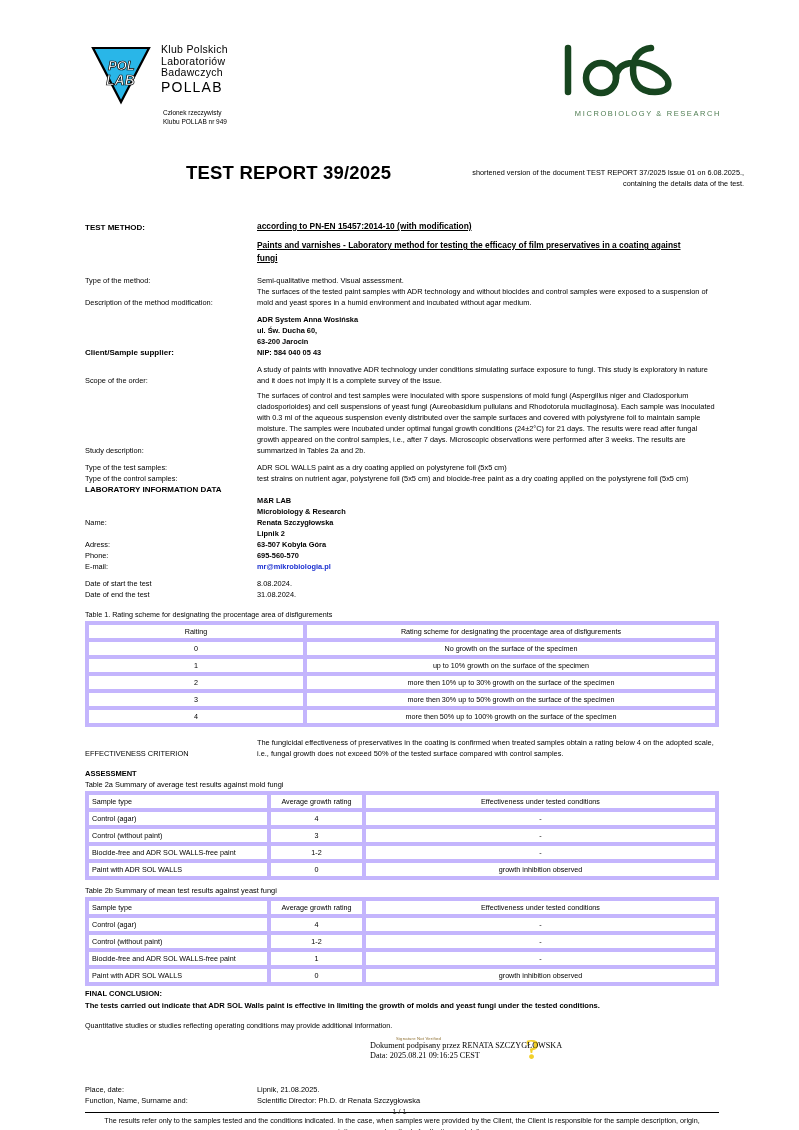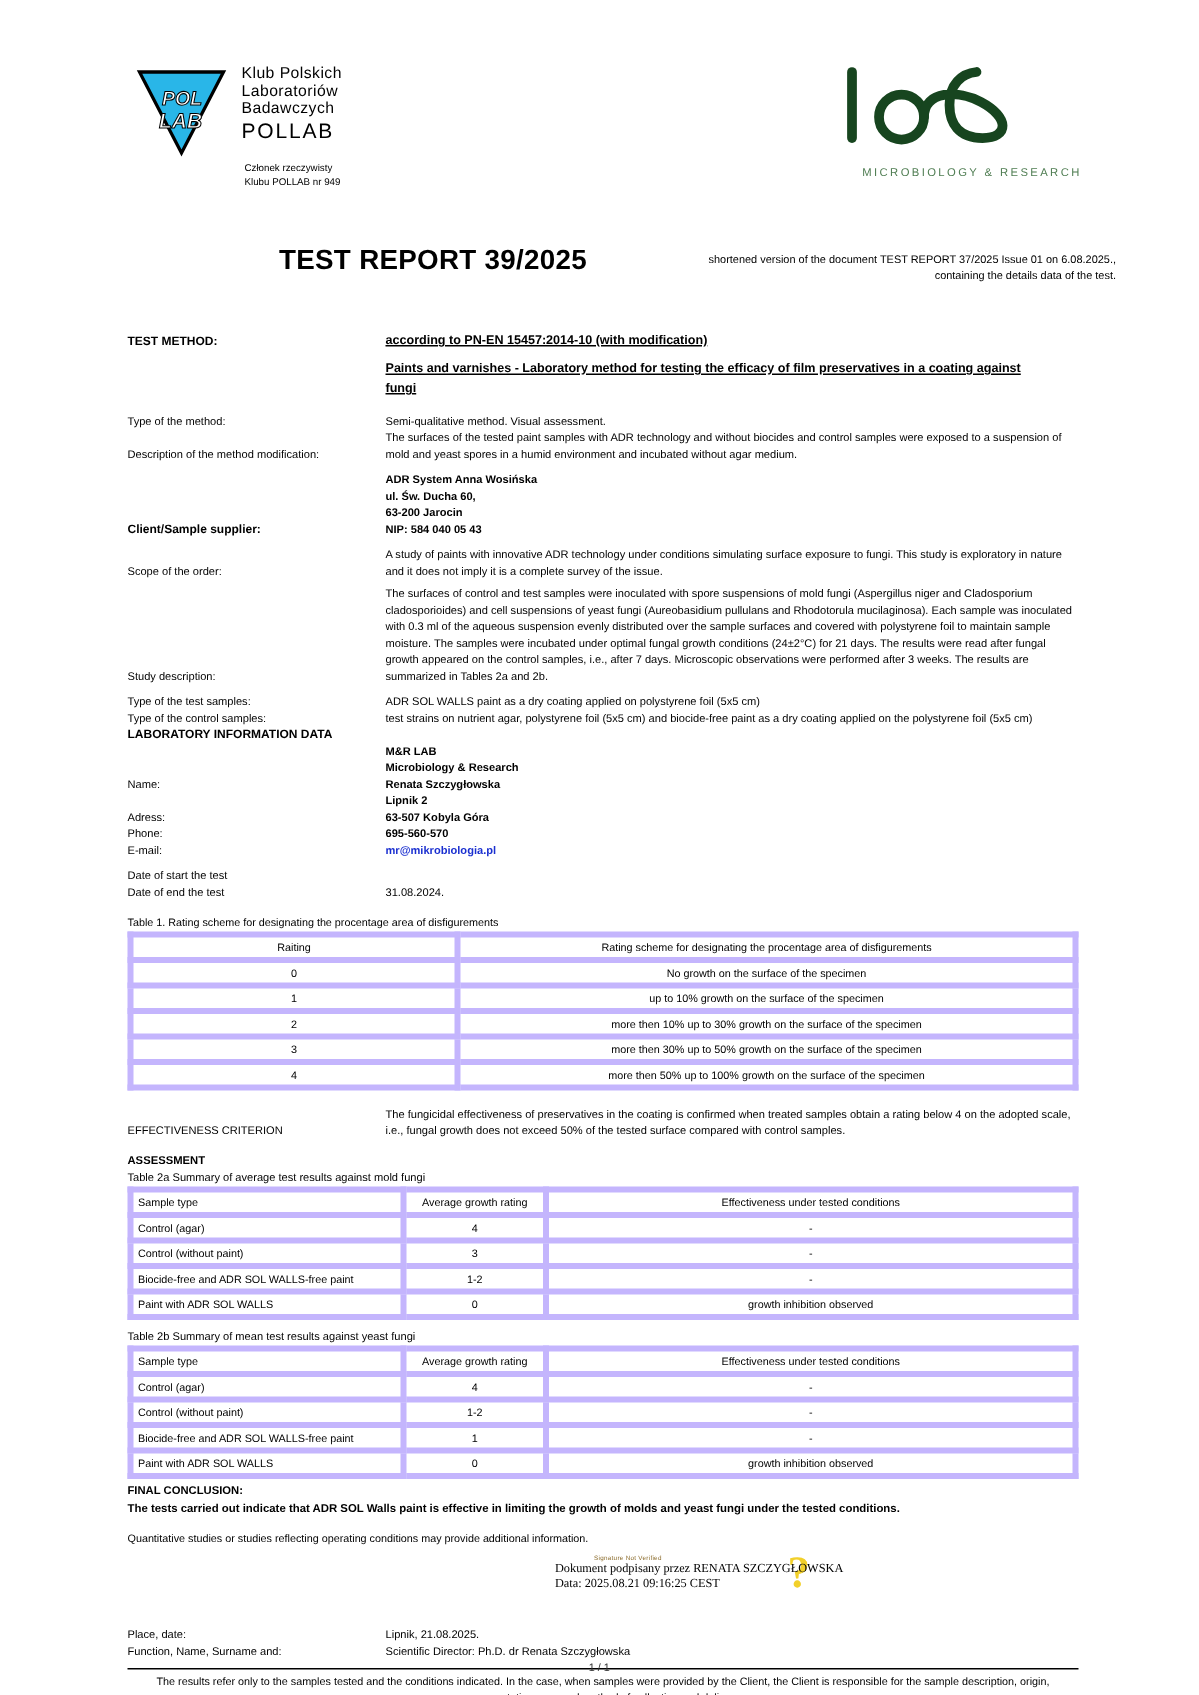--- a/index.html
+++ b/index.html
@@ -357,20 +357,21 @@
       <div class="lbl">Phone:</div>
       <div class="val b">695-560-570</div>
     </div>
     <div class="row">
       <div class="lbl">E-mail:</div>
       <div class="val b link">mr@mikrobiologia.pl</div>
     </div>
     <div class="spacer6"></div>
     <div class="row">
       <div class="lbl">Date of start the test</div>
+      <div class="val">8.08.2024.</div>
     </div>
     <div class="row">
       <div class="lbl">Date of end the test</div>
       <div class="val">31.08.2024.</div>
     </div>
     <div class="spacer10"></div>
 
     <div class="tbl-caption">Table 1. Rating scheme for designating the procentage area of disfigurements</div>
     <table class="grid">
       <tbody>

